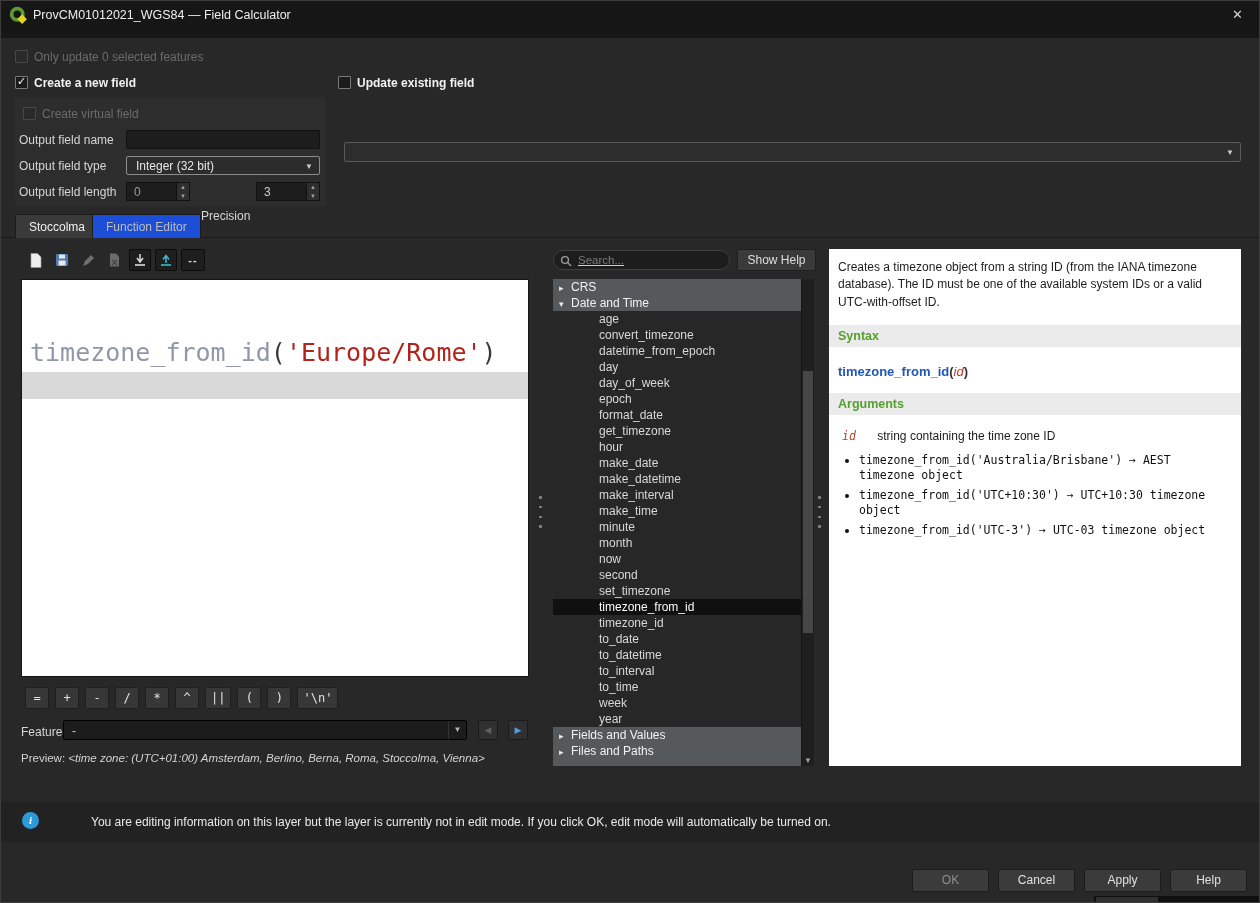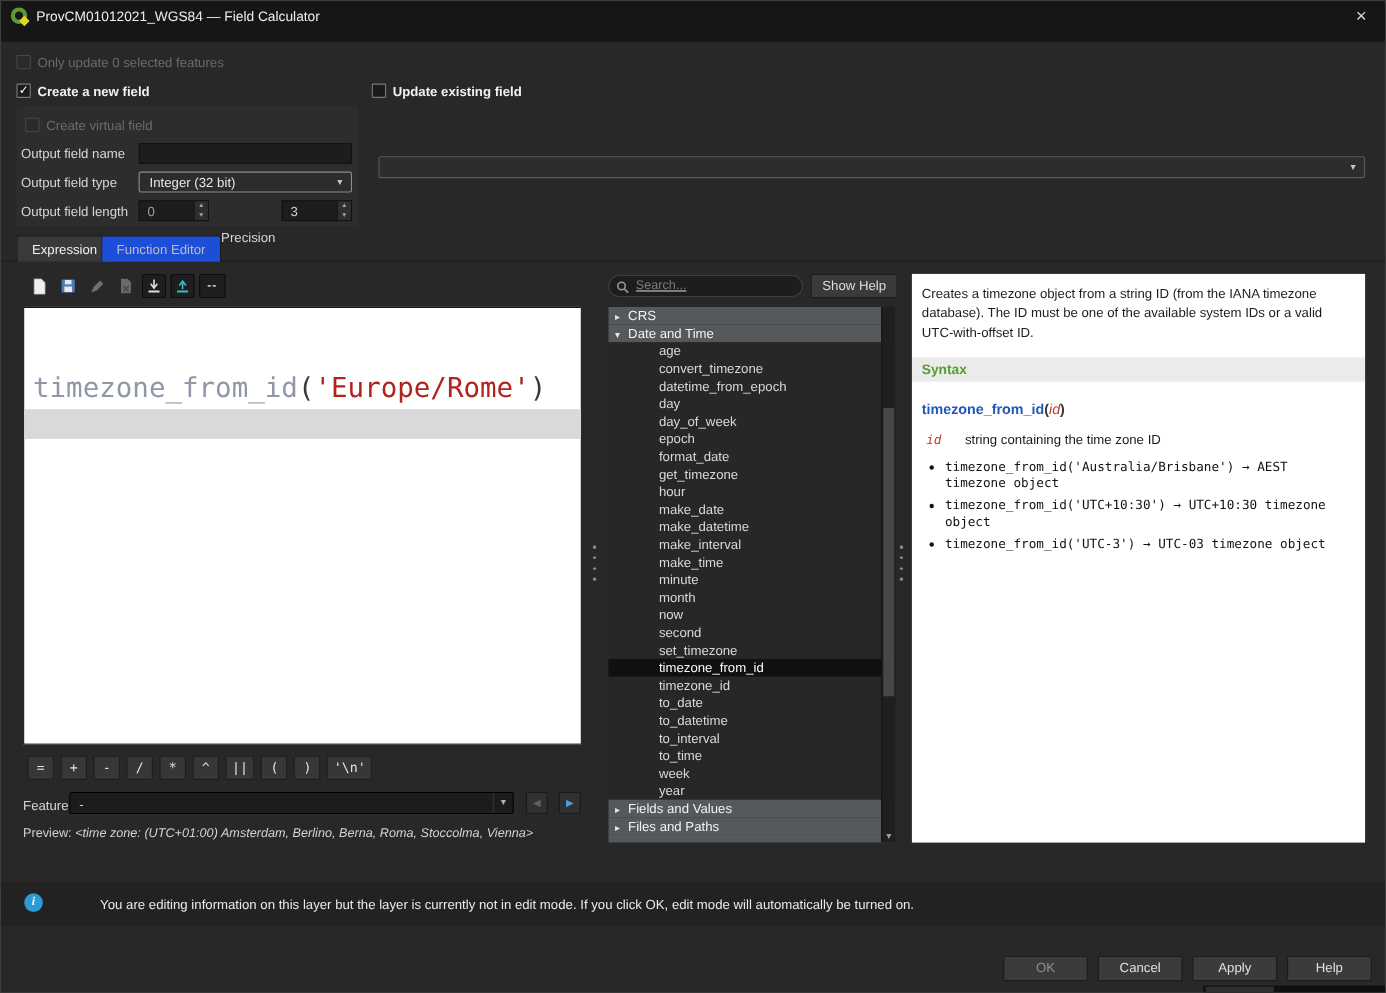--- a/index.html
+++ b/index.html
@@ -167,21 +167,21 @@
           <span class="dn">▼</span>
         </span>
     </div>
   </div>
 
   <div class="combo disabled" style="left:343px; top:141px; width:897px; height:20px;">
     <span class="carr">▼</span>
   </div>
 
   <div class="tabline"></div>
-  <div class="tab active" style="left:14px;">Expression</div>
+  <div class="tab active" style="left:14px;">Stoccolma</div>
   <div class="tab inactive" style="left:91px;">Function Editor</div>
 
   <div class="tb" style="left:24px;">
     <svg width="14" height="15" viewBox="0 0 14 15">
         <path d="M2 0.5 h6.5 l3.5 3.5 v10.5 h-10 z" fill="#efefef" stroke="#9a9a9a" stroke-width="0.6"></path>
       </svg>
   </div>
   <div class="tb" style="left:50px;">
     <svg width="14" height="14" viewBox="0 0 14 14">
         <rect x="1" y="1" width="12" height="12" rx="1" fill="#4f7ab0"></rect>
@@ -302,20 +302,21 @@
       <i></i>
       <i></i>
       <i></i>
       <i></i>
     </div>
 
   <div class="help">
     <p class="h-desc">Creates a timezone object from a string ID (from the IANA timezone database). The ID must be one of the available system IDs or a valid UTC-with-offset ID.</p>
     <div class="h-sec">Syntax</div>
     <div class="h-syntax"><span class="syn-fn">timezone_from_id</span><span class="syn-par">(</span><span class="syn-arg">id</span><span class="syn-par">)</span></div>
+    <div class="h-sec">Arguments</div>
     <div class="h-args">
       <span class="syn-arg">id</span>
       <span>string containing the time zone ID</span>
     </div>
     <ul class="h-ex">
         <li><span>timezone_from_id('Australia/Brisbane')</span><span> → </span><span>AEST timezone object</span></li>
         <li><span>timezone_from_id('UTC+10:30')</span><span> → </span><span>UTC+10:30 timezone object</span></li>
         <li><span>timezone_from_id('UTC-3')</span><span> → </span><span>UTC-03 timezone object</span></li>
       </ul>
   </div>

